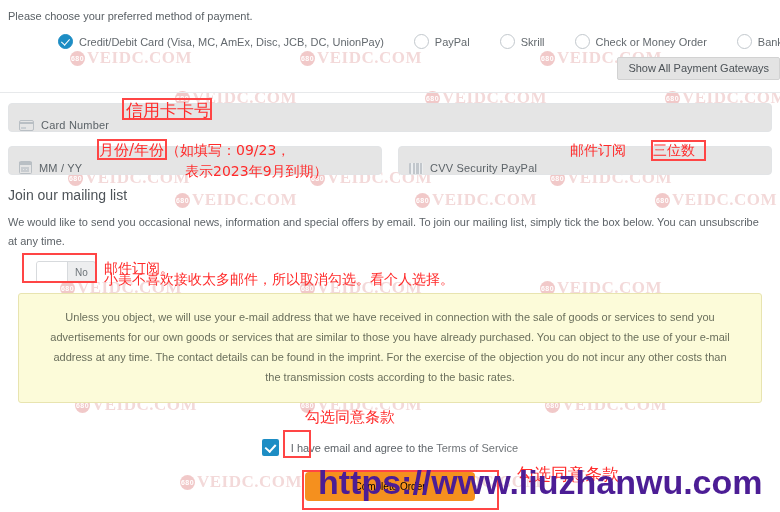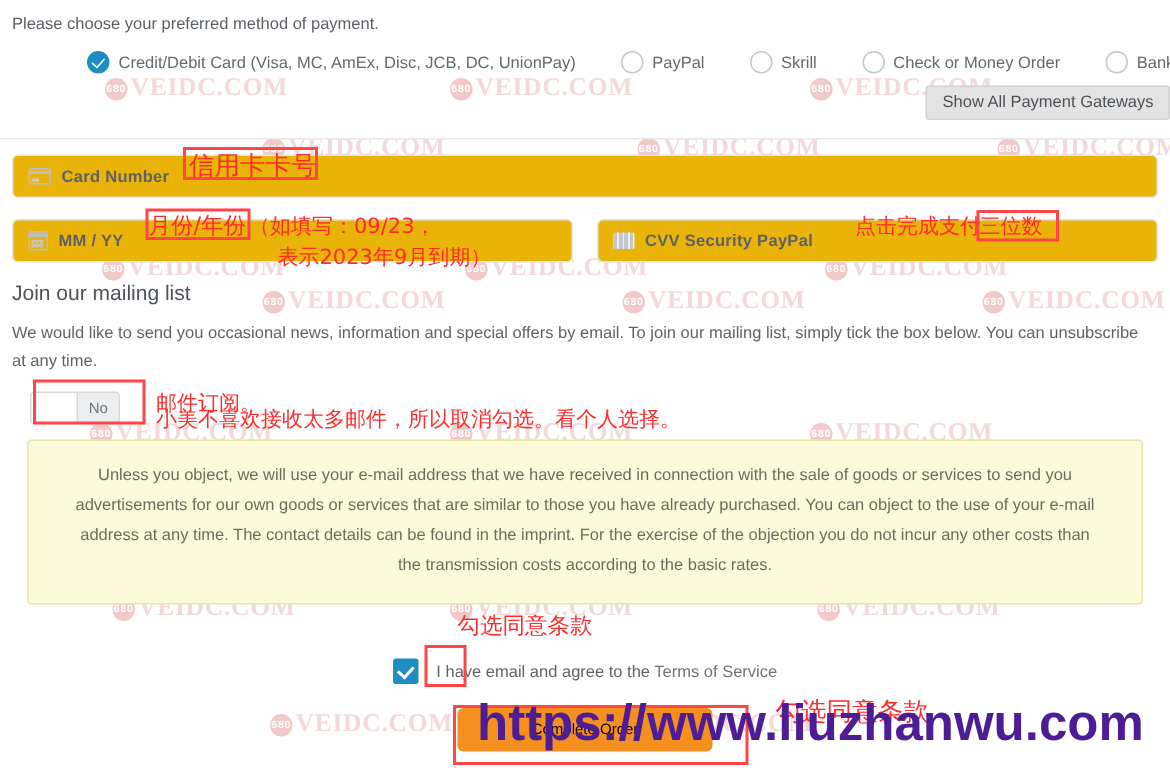--- a/index.html
+++ b/index.html
@@ -113,25 +113,24 @@
     margin: 5px 0 10px 0;
   }
 
   
   .field-row { display: flex; padding: 0 8px; gap: 16px; }
   .field {
     border: 1px solid #e2e4e6;
     border-radius: 4px;
     height: 29px;
     display: flex;
-    align-items: center;
+    align-items: flex-end;
     padding: 0 10px;
-    background: #eab308;
-    position: relative;
-    font-weight: bold;
+    background: #e5e5e5;
+    position: relative;
   }
   .field.full { flex: 1; }
   .field.half { flex: 1; }
   .field-label {
     font-size: 11px;
     color: #5c6368;
     margin-left: 7px;
     letter-spacing: .2px;
   }
 
@@ -206,20 +205,21 @@
   }
   .toggle {
     width: 60px; height: 22px;
     border: 1px solid #d7dadd;
     border-radius: 3px;
     background: #edeeef;
     display: flex;
     align-items: center;
     overflow: hidden;
     flex: none;
+    margin-left: 16px;
   }
   .toggle .knob {
     width: 31px; height: 100%;
     background: #ffffff;
     border-right: 1px solid #d7dadd;
   }
   .toggle .tlabel {
     flex: 1;
     text-align: center;
     font-size: 10px;
@@ -426,21 +426,21 @@
 <div id="annots">
 
   <div class="anbox" style="left:122px; top:98px; width:90px; height:22px;"></div>
   <div class="an" style="left:126px; top:99px; font-size:17px;">信用卡卡号</div>
 
   <div class="anbox" style="left:97px; top:139px; width:70px; height:21px;"></div>
   <div class="an" style="left:99px; top:141px; font-size:15px;">月份/年份</div>
   <div class="an" style="left:166px; top:142px; font-size:14px;">（如填写：09/23，</div>
   <div class="an" style="left:185px; top:163px; font-size:14px;">表示2023年9月到期）</div>
 
-  <div class="an" style="left:570px; top:142px; font-size:14px;">点击完成支付</div>
+  <div class="an" style="left:570px; top:142px; font-size:14px;">邮件订阅</div>
   <div class="anbox" style="left:651px; top:140px; width:55px; height:21px;"></div>
   <div class="an" style="left:653px; top:142px; font-size:14px;">三位数</div>
 
   <div class="anbox" style="left:22px; top:253px; width:75px; height:30px;"></div>
   <div class="an" style="left:104px; top:260px; font-size:14px;">邮件订阅。</div>
   <div class="an" style="left:104px; top:271px; font-size:14px;">小美不喜欢接收太多邮件，所以取消勾选。看个人选择。</div>
 
   <div class="an" style="left:305px; top:408px; font-size:15px;">勾选同意条款</div>
   <div class="anbox" style="left:283px; top:430px; width:28px; height:28px;"></div>
 

